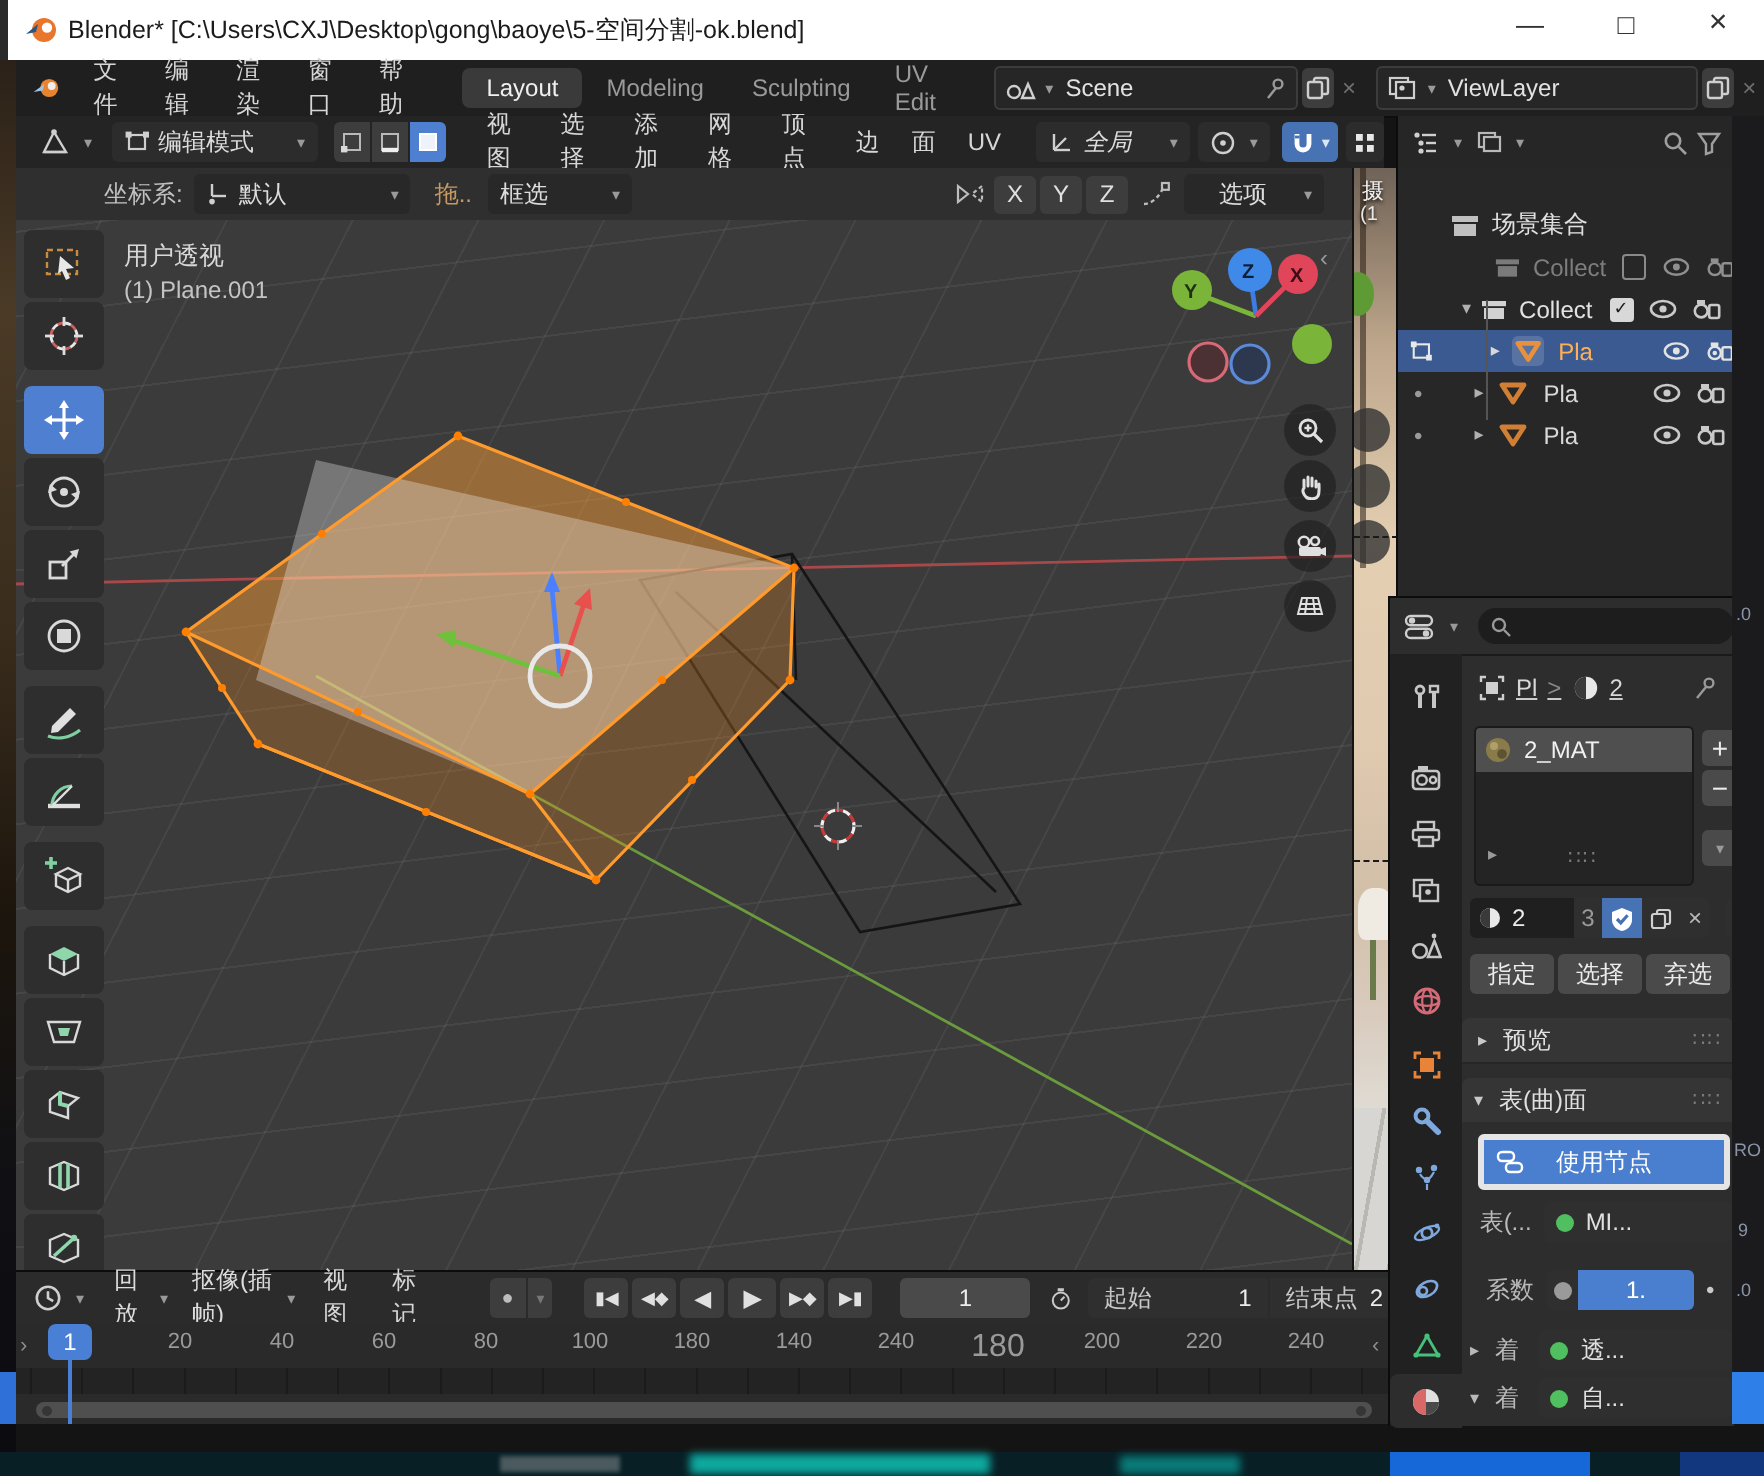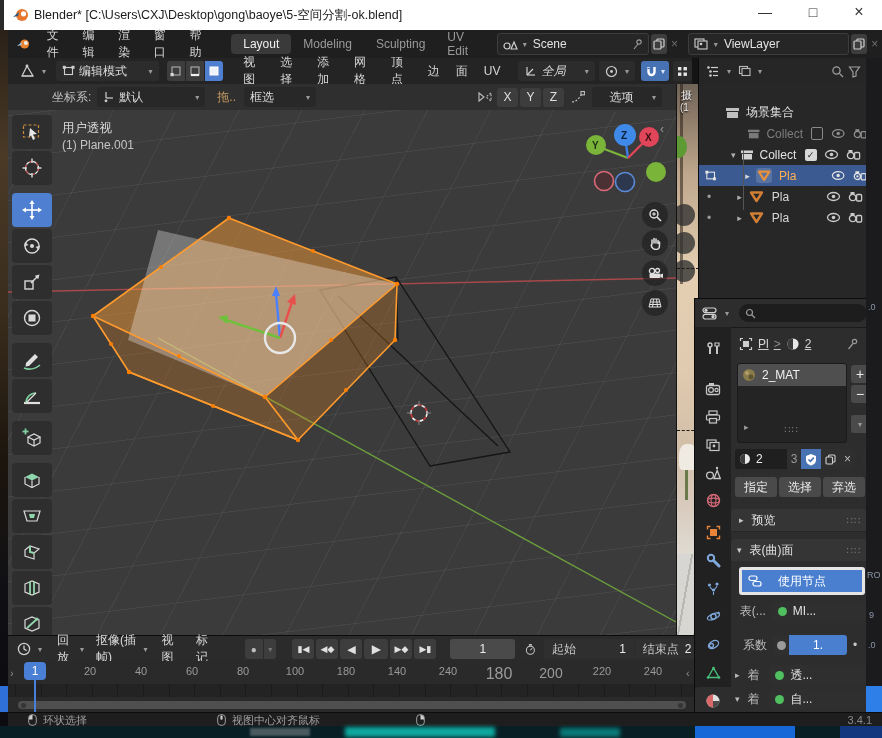--- a/index.html
+++ b/index.html
@@ -908,56 +908,38 @@
 
     <span class="abs" style="left:68px;top:4px;width:28px;text-align:center;color:#9a9a9a;font-size:11px;">20</span>
     <span class="abs" style="left:119px;top:4px;width:28px;text-align:center;color:#9a9a9a;font-size:11px;">40</span>
     <span class="abs" style="left:170px;top:4px;width:28px;text-align:center;color:#9a9a9a;font-size:11px;">60</span>
     <span class="abs" style="left:221px;top:4px;width:28px;text-align:center;color:#9a9a9a;font-size:11px;">80</span>
     <span class="abs" style="left:273px;top:4px;width:28px;text-align:center;color:#9a9a9a;font-size:11px;">100</span>
     <span class="abs" style="left:324px;top:4px;width:28px;text-align:center;color:#9a9a9a;font-size:11px;">180</span>
     <span class="abs" style="left:375px;top:4px;width:28px;text-align:center;color:#9a9a9a;font-size:11px;">140</span>
     <span class="abs" style="left:426px;top:4px;width:28px;text-align:center;color:#9a9a9a;font-size:11px;">240</span>
     <span class="abs" style="left:477px;top:4px;width:28px;text-align:center;color:#9a9a9a;font-size:16px;">180</span>
-    <span class="abs" style="left:529px;top:4px;width:28px;text-align:center;color:#9a9a9a;font-size:14px;">200</span>
+    <span class="abs" style="left:529px;top:4px;width:28px;text-align:center;color:#9a9a9a;font-size:11px;">200</span>
     <span class="abs" style="left:580px;top:4px;width:28px;text-align:center;color:#9a9a9a;font-size:11px;">220</span>
     <span class="abs" style="left:631px;top:4px;width:28px;text-align:center;color:#9a9a9a;font-size:11px;">240</span>
 
     <div class="abs" style="left:0;top:23px;width:686px;height:13px;background:#232323;
          background-image:repeating-linear-gradient(90deg, #1b1b1b 0 1px, transparent 1px 25.6px);background-position:7px 0;"></div>
 
     <div class="abs" style="left:10px;top:40px;width:668px;height:8px;background:#4f4f4f;border-radius:4px;">
       <span class="abs" style="left:3px;top:1.5px;width:5px;height:5px;border-radius:50%;background:#353535;"></span>
       <span class="abs" style="right:3px;top:1.5px;width:5px;height:5px;border-radius:50%;background:#353535;"></span>
     </div>
 
     <div class="abs" style="left:16px;top:1px;width:22px;height:18px;background:#4a7fd6;border-radius:4px;display:flex;align-items:center;justify-content:center;color:#fff;">
       <span>1</span>
     </div>
     <div class="abs" style="left:26px;top:19px;width:2px;height:32px;background:#4a7fd6;"></div>
   </div>
 
-  <div class="abs row" style="left:0;top:712px;width:882px;height:14px;background:#1e1e1e;border-top:1px solid #0c0c0c;font-size:11px;color:#9f9f9f;">
-    <svg width="9" height="12" viewBox="0 0 9 12" style="margin-left:28px;">
-      <rect x="0.7" y="0.7" width="7.6" height="10.6" rx="3.2" fill="none" stroke="#9f9f9f" stroke-width="1"></rect>
-      <path d="M4.5 1 A3 3 0 0 0 1 4 V5.5 H4.5 Z" fill="#cfcfcf"></path>
-    </svg>
-    <span style="margin-left:6px;">环状选择</span>
-    <svg width="9" height="12" viewBox="0 0 9 12" style="margin-left:130px;">
-      <rect x="0.7" y="0.7" width="7.6" height="10.6" rx="3.2" fill="none" stroke="#9f9f9f" stroke-width="1"></rect>
-      <rect x="3.4" y="1.6" width="2.2" height="4.2" rx="1" fill="#cfcfcf"></rect>
-    </svg>
-    <span style="margin-left:6px;">视图中心对齐鼠标</span>
-    <svg width="9" height="12" viewBox="0 0 9 12" style="margin-left:96px;">
-      <rect x="0.7" y="0.7" width="7.6" height="10.6" rx="3.2" fill="none" stroke="#9f9f9f" stroke-width="1"></rect>
-      <path d="M4.5 1 A3 3 0 0 1 8 4 V5.5 H4.5 Z" fill="#cfcfcf"></path>
-    </svg>
-    <div style="flex:1;"></div>
-    <span style="margin-right:10px;color:#8a8a8a;">3.4.1</span>
-  </div>
 
   <div class="abs" style="left:0;top:30px;width:8px;height:696px;background:linear-gradient(180deg,#2b2118 0%,#4a3a26 18%,#3a2d1d 40%,#1c150d 62%,#101014 80%,#0c0c10 100%);">
     <div class="abs" style="left:0;top:656px;width:8px;height:26px;background:#2e6fd8;"></div>
   </div>
   <div class="abs" style="left:866px;top:58px;width:16px;height:654px;background:#1b1b1e;font-size:9px;color:#8a95a8;">
     <span class="abs" style="left:2px;top:244px;">.0</span>
     <span class="abs" style="left:1px;top:512px;">RO</span>
     <span class="abs" style="left:3px;top:552px;">9</span>
     <span class="abs" style="left:2px;top:582px;">.0</span>
     <div class="abs" style="left:0;top:628px;width:16px;height:26px;background:#2f7fe8;"></div>

